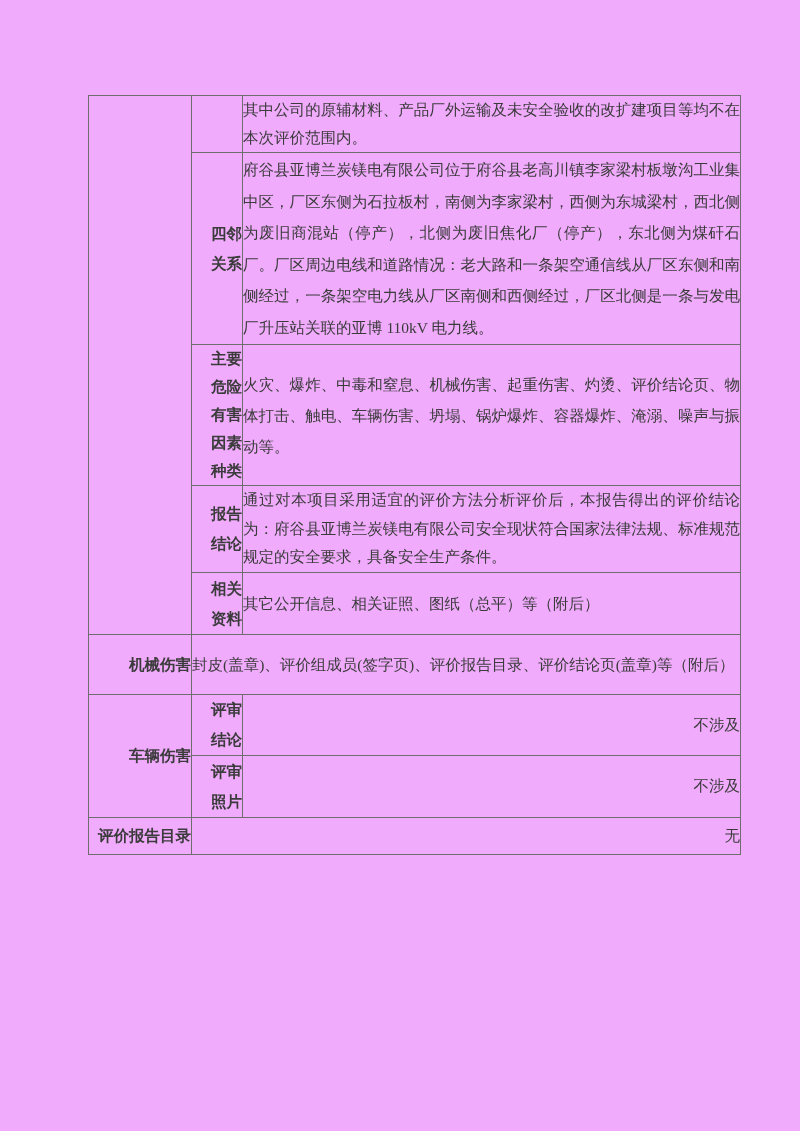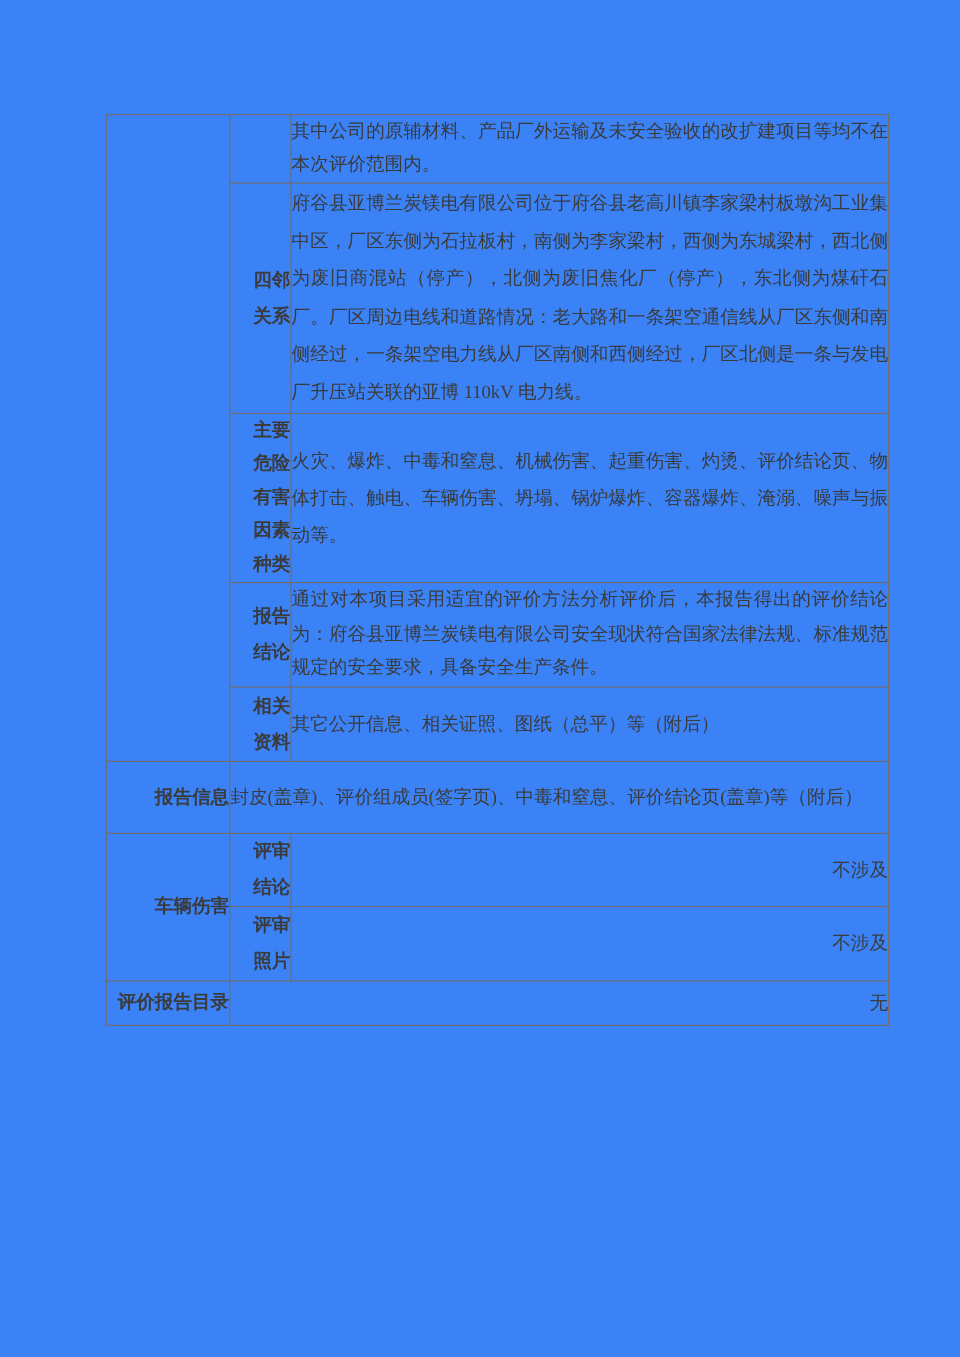--- a/index.html
+++ b/index.html
@@ -1,20 +1,20 @@
 <!DOCTYPE html>
 <html><head>
 <meta charset="utf-8">
 <style>
   html, body { margin: 0; padding: 0; }
   .page {
     position: relative;
     width: 800px;
     height: 1131px;
-    background: #3b82f6;
+    background: #f0abfc;
     font-family: "Liberation Serif", "DejaVu Serif", serif;
     color: #3b3b3b;
     overflow: hidden;
   }
   table.report {
     position: absolute;
     left: 88px;
     top: 95px;
     border-collapse: collapse;
     table-layout: fixed;
@@ -99,22 +99,22 @@
       <td class="ct lh285">通过对本项目采用适宜的评价方法分析评价后，本报告得出的评价结论为：府谷县亚博兰炭镁电有限公司安全现状符合国家法律法规、标准规范规定的安全要求，具备安全生产条件。</td>
     </tr>
 
     <tr class="r5">
       <td class="lbl">相关
 资料</td>
       <td class="ct lh31">其它公开信息、相关证照、图纸（总平）等（附后）</td>
     </tr>
 
     <tr class="r6">
-      <td class="lbl">报告信息</td>
-      <td class="ct lh295" colspan="2">封皮(盖章)、评价组成员(签字页)、中毒和窒息、评价结论页(盖章)等（附后）</td>
+      <td class="lbl">机械伤害</td>
+      <td class="ct lh295" colspan="2">封皮(盖章)、评价组成员(签字页)、评价报告目录、评价结论页(盖章)等（附后）</td>
     </tr>
 
     <tr class="r7">
       <td class="lbl" rowspan="2">车辆伤害</td>
       <td class="lbl">评审
 结论</td>
       <td class="ct--center">不涉及</td>
     </tr>
 
     <tr class="r8">

